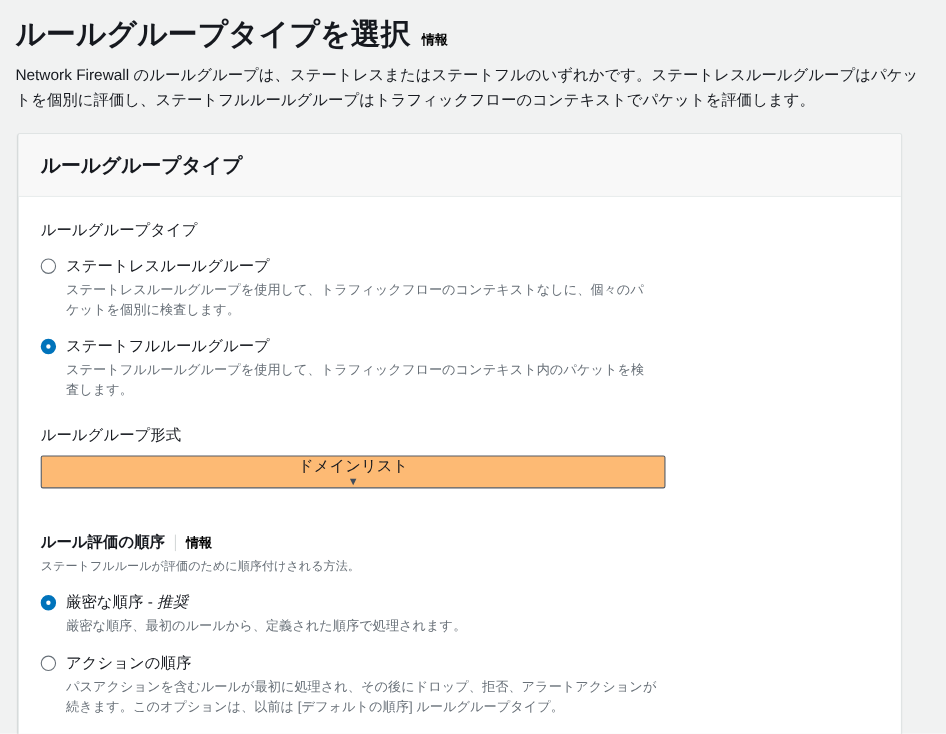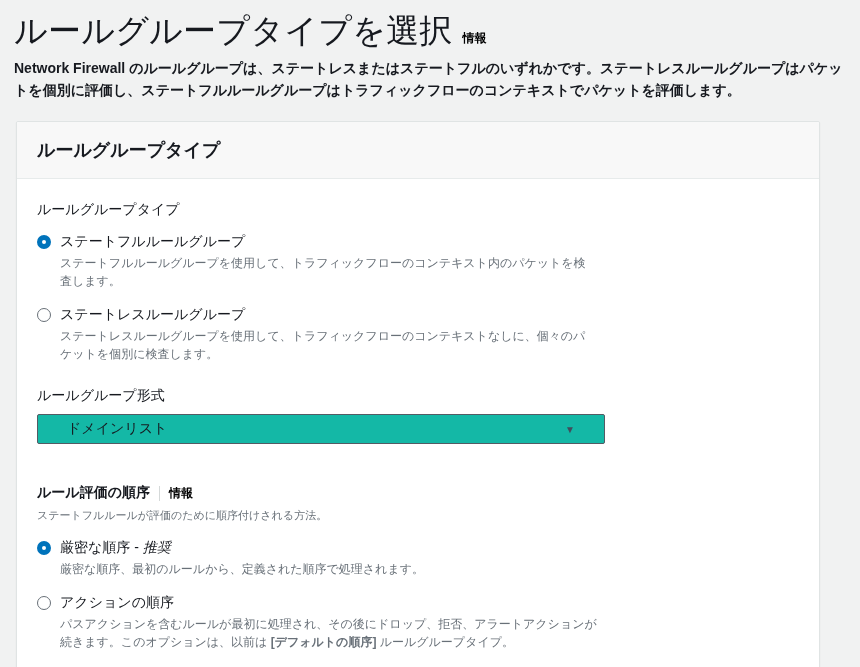--- a/index.html
+++ b/index.html
@@ -7,23 +7,23 @@
   body {
     font-family: "Liberation Sans", "DejaVu Sans", sans-serif;
     background: #f1f2f2;
     color: #16191f;
     overflow: hidden;
   }
   .app { width: 860px; height: 667px; padding: 12px 14px 0 14px; }
 
   
   .title-row { display: flex; align-items: baseline; gap: 10px; margin-top: 2px; }
-  .page-title { font-size: 33px; font-weight: 400; line-height: 34px; color: #16191f; letter-spacing: 0.2px; }
+  .page-title { font-size: 27px; font-weight: 700; line-height: 34px; color: #16191f; letter-spacing: 0.2px; }
   .info-link { font-size: 12px; font-weight: 700; color: #000000; text-decoration: none; cursor: pointer; }
-  .page-desc { margin: 9px 0 20px 0; max-width: 834px; font-size: 14px; line-height: 22px; color: #16191f; font-weight: bold; }
+  .page-desc { margin: 9px 0 20px 0; max-width: 834px; font-size: 14px; line-height: 22px; color: #16191f; }
 
   
   .panel {
     margin-left: 2px;
     width: 804px;
     background: #ffffff;
     border: 1px solid #e0e4e4;
     border-radius: 2px;
     box-shadow: 0 1px 1px rgba(0,28,36,0.15);
   }
@@ -49,33 +49,34 @@
   }
   .radio-control.selected { border: 5px solid #0073bb; }
   .radio-label { font-size: 14px; color: #16191f; }
   .radio-desc {
     margin: 3px 0 16px 23px;
     font-size: 12px; line-height: 18px;
     color: #687078;
     max-width: 537px;
   }
   .italic { font-style: italic; }
-  .bold { font-weight: 700; }
+  .bold { font-weight: 400; }
 
   
   .field-label { font-size: 14px; margin: 24px 0 9px 0; }
   .select-box {
     width: 568px; height: 30px;
     border: 1px solid #545b64;
     border-radius: 2px;
-    background: #14b8a6;
+    background: #fdba74;
     display: flex; align-items: center; justify-content: space-between;
-    padding: 0 29px;
+    padding: 0 13px;
     font-size: 14px; color: #16191f;
     cursor: pointer;
+    flex-direction: column;
   }
   .select-arrow { font-size: 10px; color: #414d5c; }
 
   
   .order-label-row { display: flex; align-items: center; margin-top: 40px; }
   .order-label { font-size: 14px; font-weight: 700; color: #16191f; }
   .vdivider { width: 1px; height: 15px; background: #d5d9d9; margin: 0 9px; }
   .order-desc { margin: 4px 0 15px 0; font-size: 11px; line-height: 18px; color: #687078; }
 </style>
 </head>
@@ -92,32 +93,32 @@
   <section class="panel">
     <div class="panel-header">
       <h2>ルールグループタイプ</h2>
     </div>
     <div class="panel-body">
 
       <div class="group-label">ルールグループタイプ</div>
 
       <div class="radio-option">
         <div class="radio-row">
+          <span class="radio-control"></span>
+          <span class="radio-label">ステートレスルールグループ</span>
+        </div>
+        <div class="radio-desc">ステートレスルールグループを使用して、トラフィックフローのコンテキストなしに、個々のパケットを個別に検査します。</div>
+      </div>
+
+      <div class="radio-option">
+        <div class="radio-row">
           <span class="radio-control selected"></span>
           <span class="radio-label">ステートフルルールグループ</span>
         </div>
         <div class="radio-desc">ステートフルルールグループを使用して、トラフィックフローのコンテキスト内のパケットを検査します。</div>
-      </div>
-
-      <div class="radio-option">
-        <div class="radio-row">
-          <span class="radio-control"></span>
-          <span class="radio-label">ステートレスルールグループ</span>
-        </div>
-        <div class="radio-desc">ステートレスルールグループを使用して、トラフィックフローのコンテキストなしに、個々のパケットを個別に検査します。</div>
       </div>
 
       <div class="field-label">ルールグループ形式</div>
       <div class="select-box">
         <span>ドメインリスト</span>
         <span class="select-arrow">▼</span>
       </div>
 
       <div class="order-label-row">
         <span class="order-label">ルール評価の順序</span>

